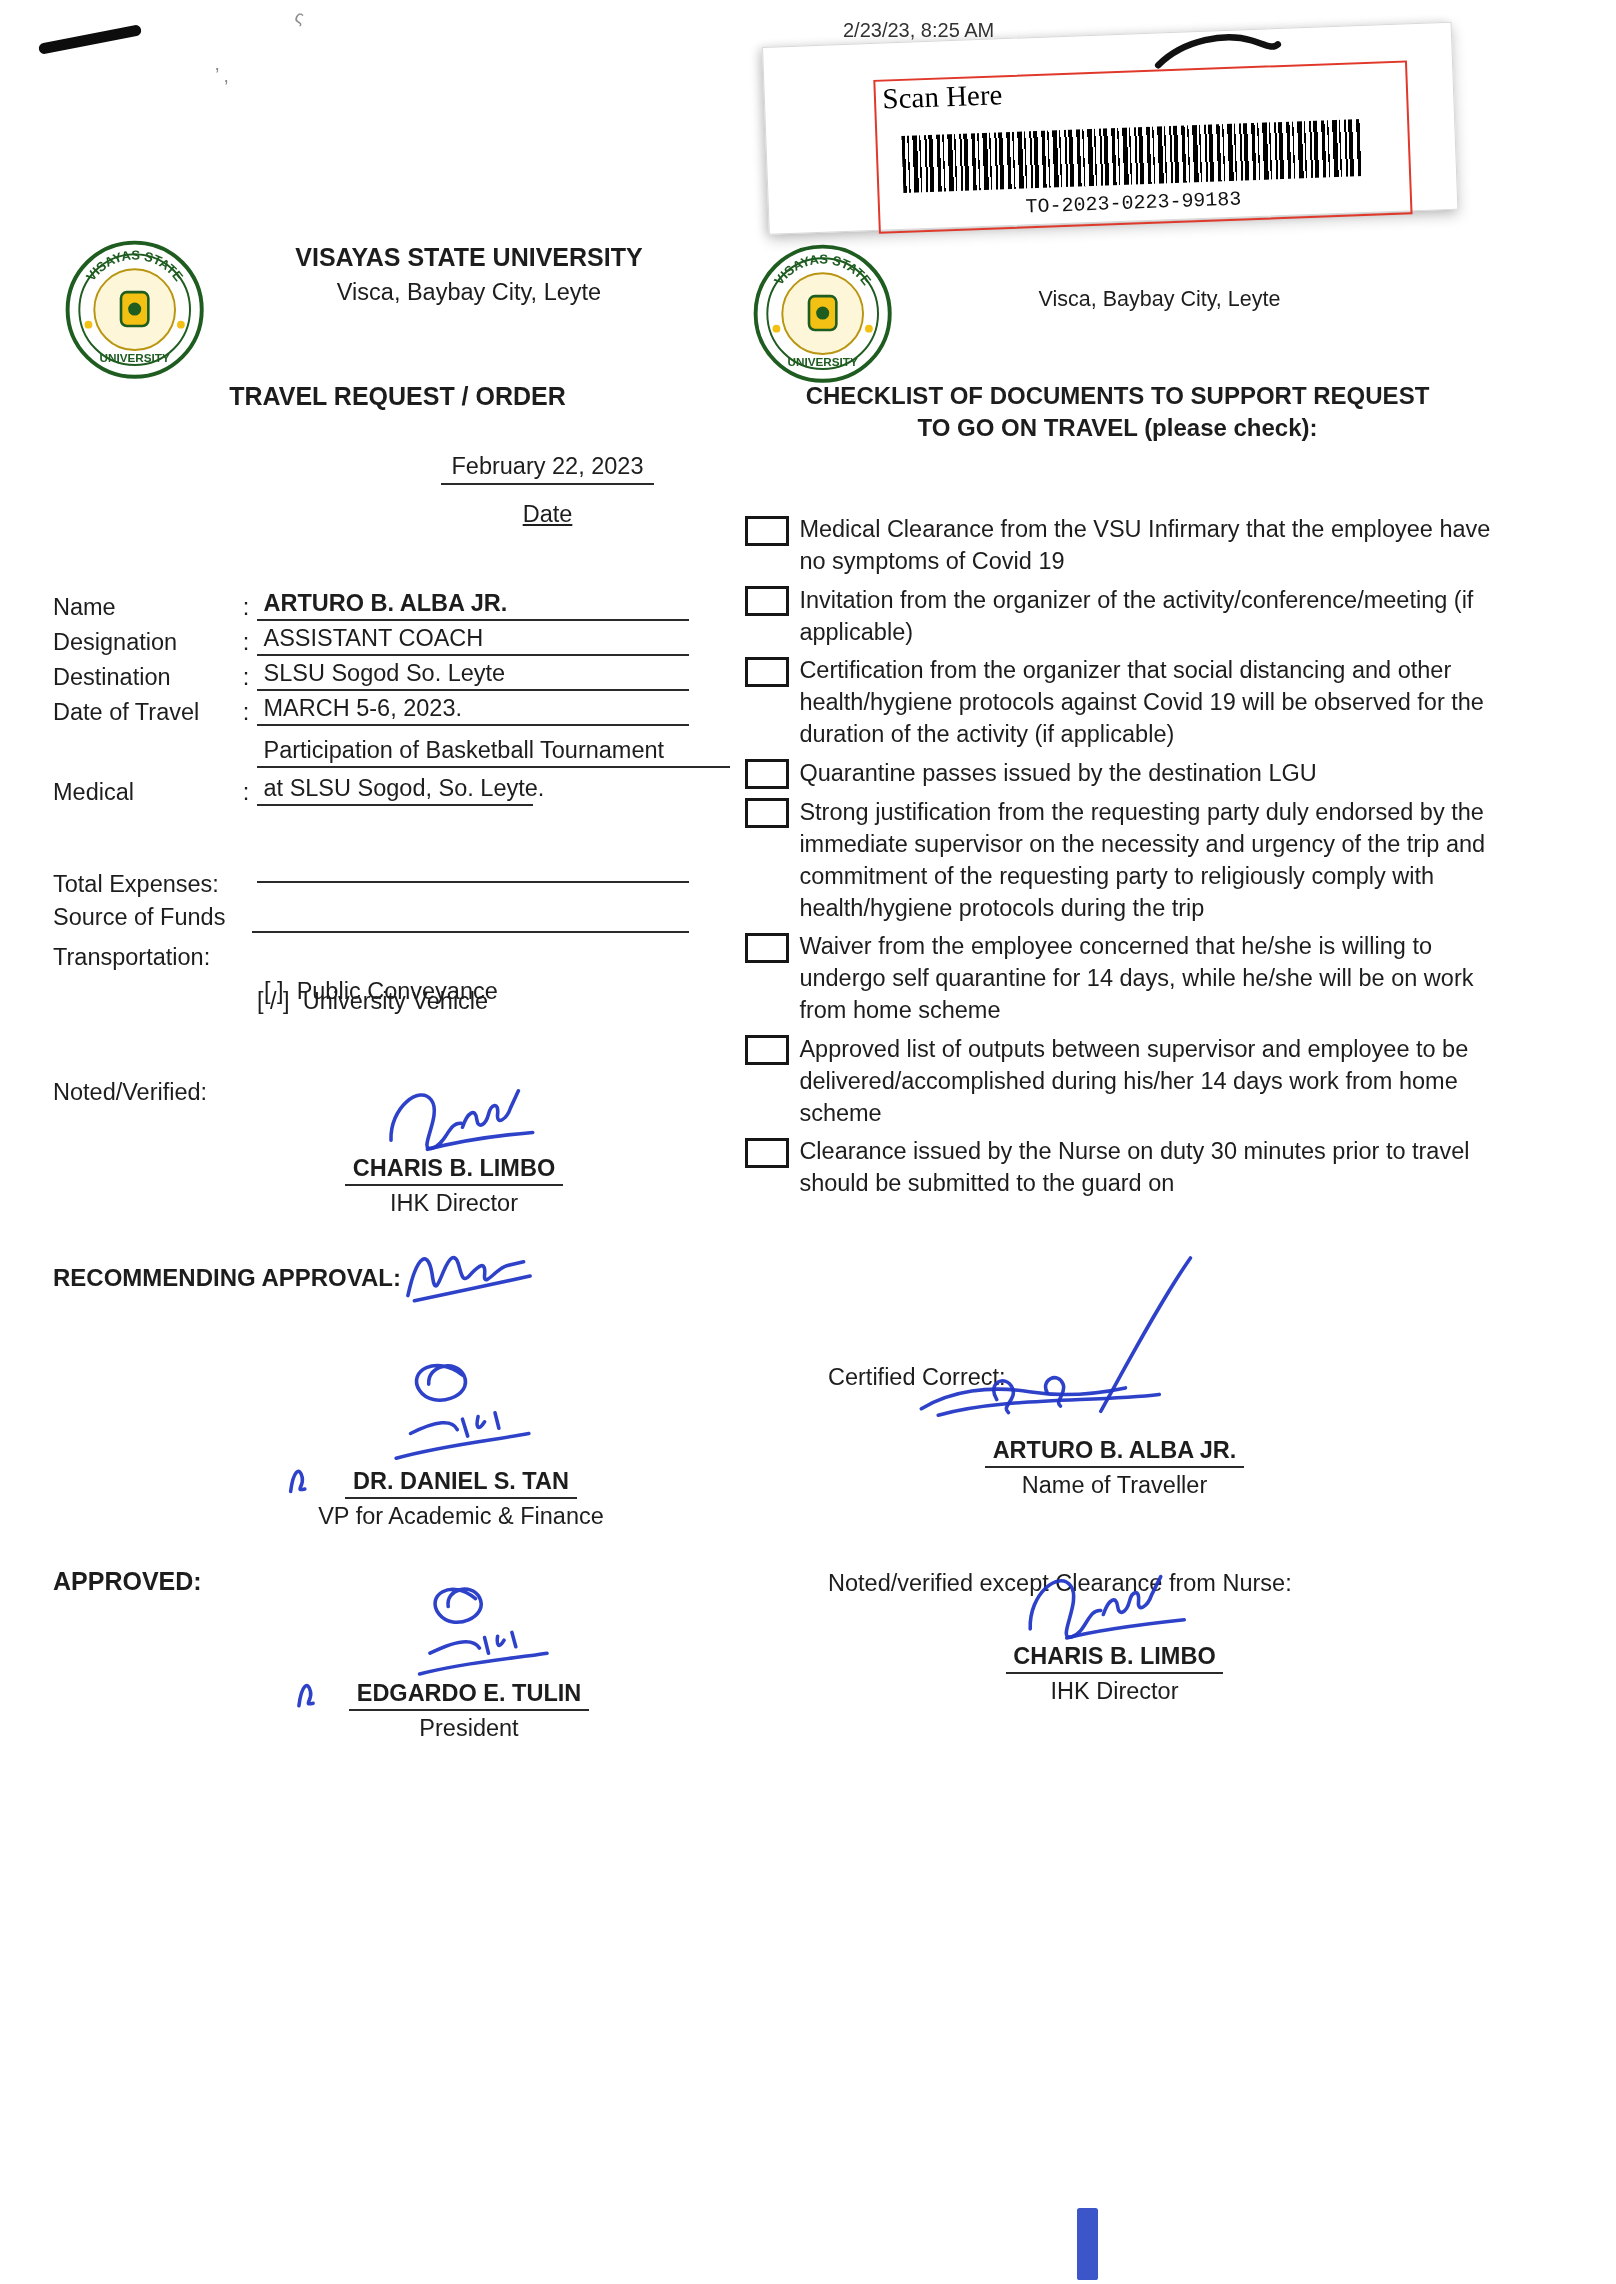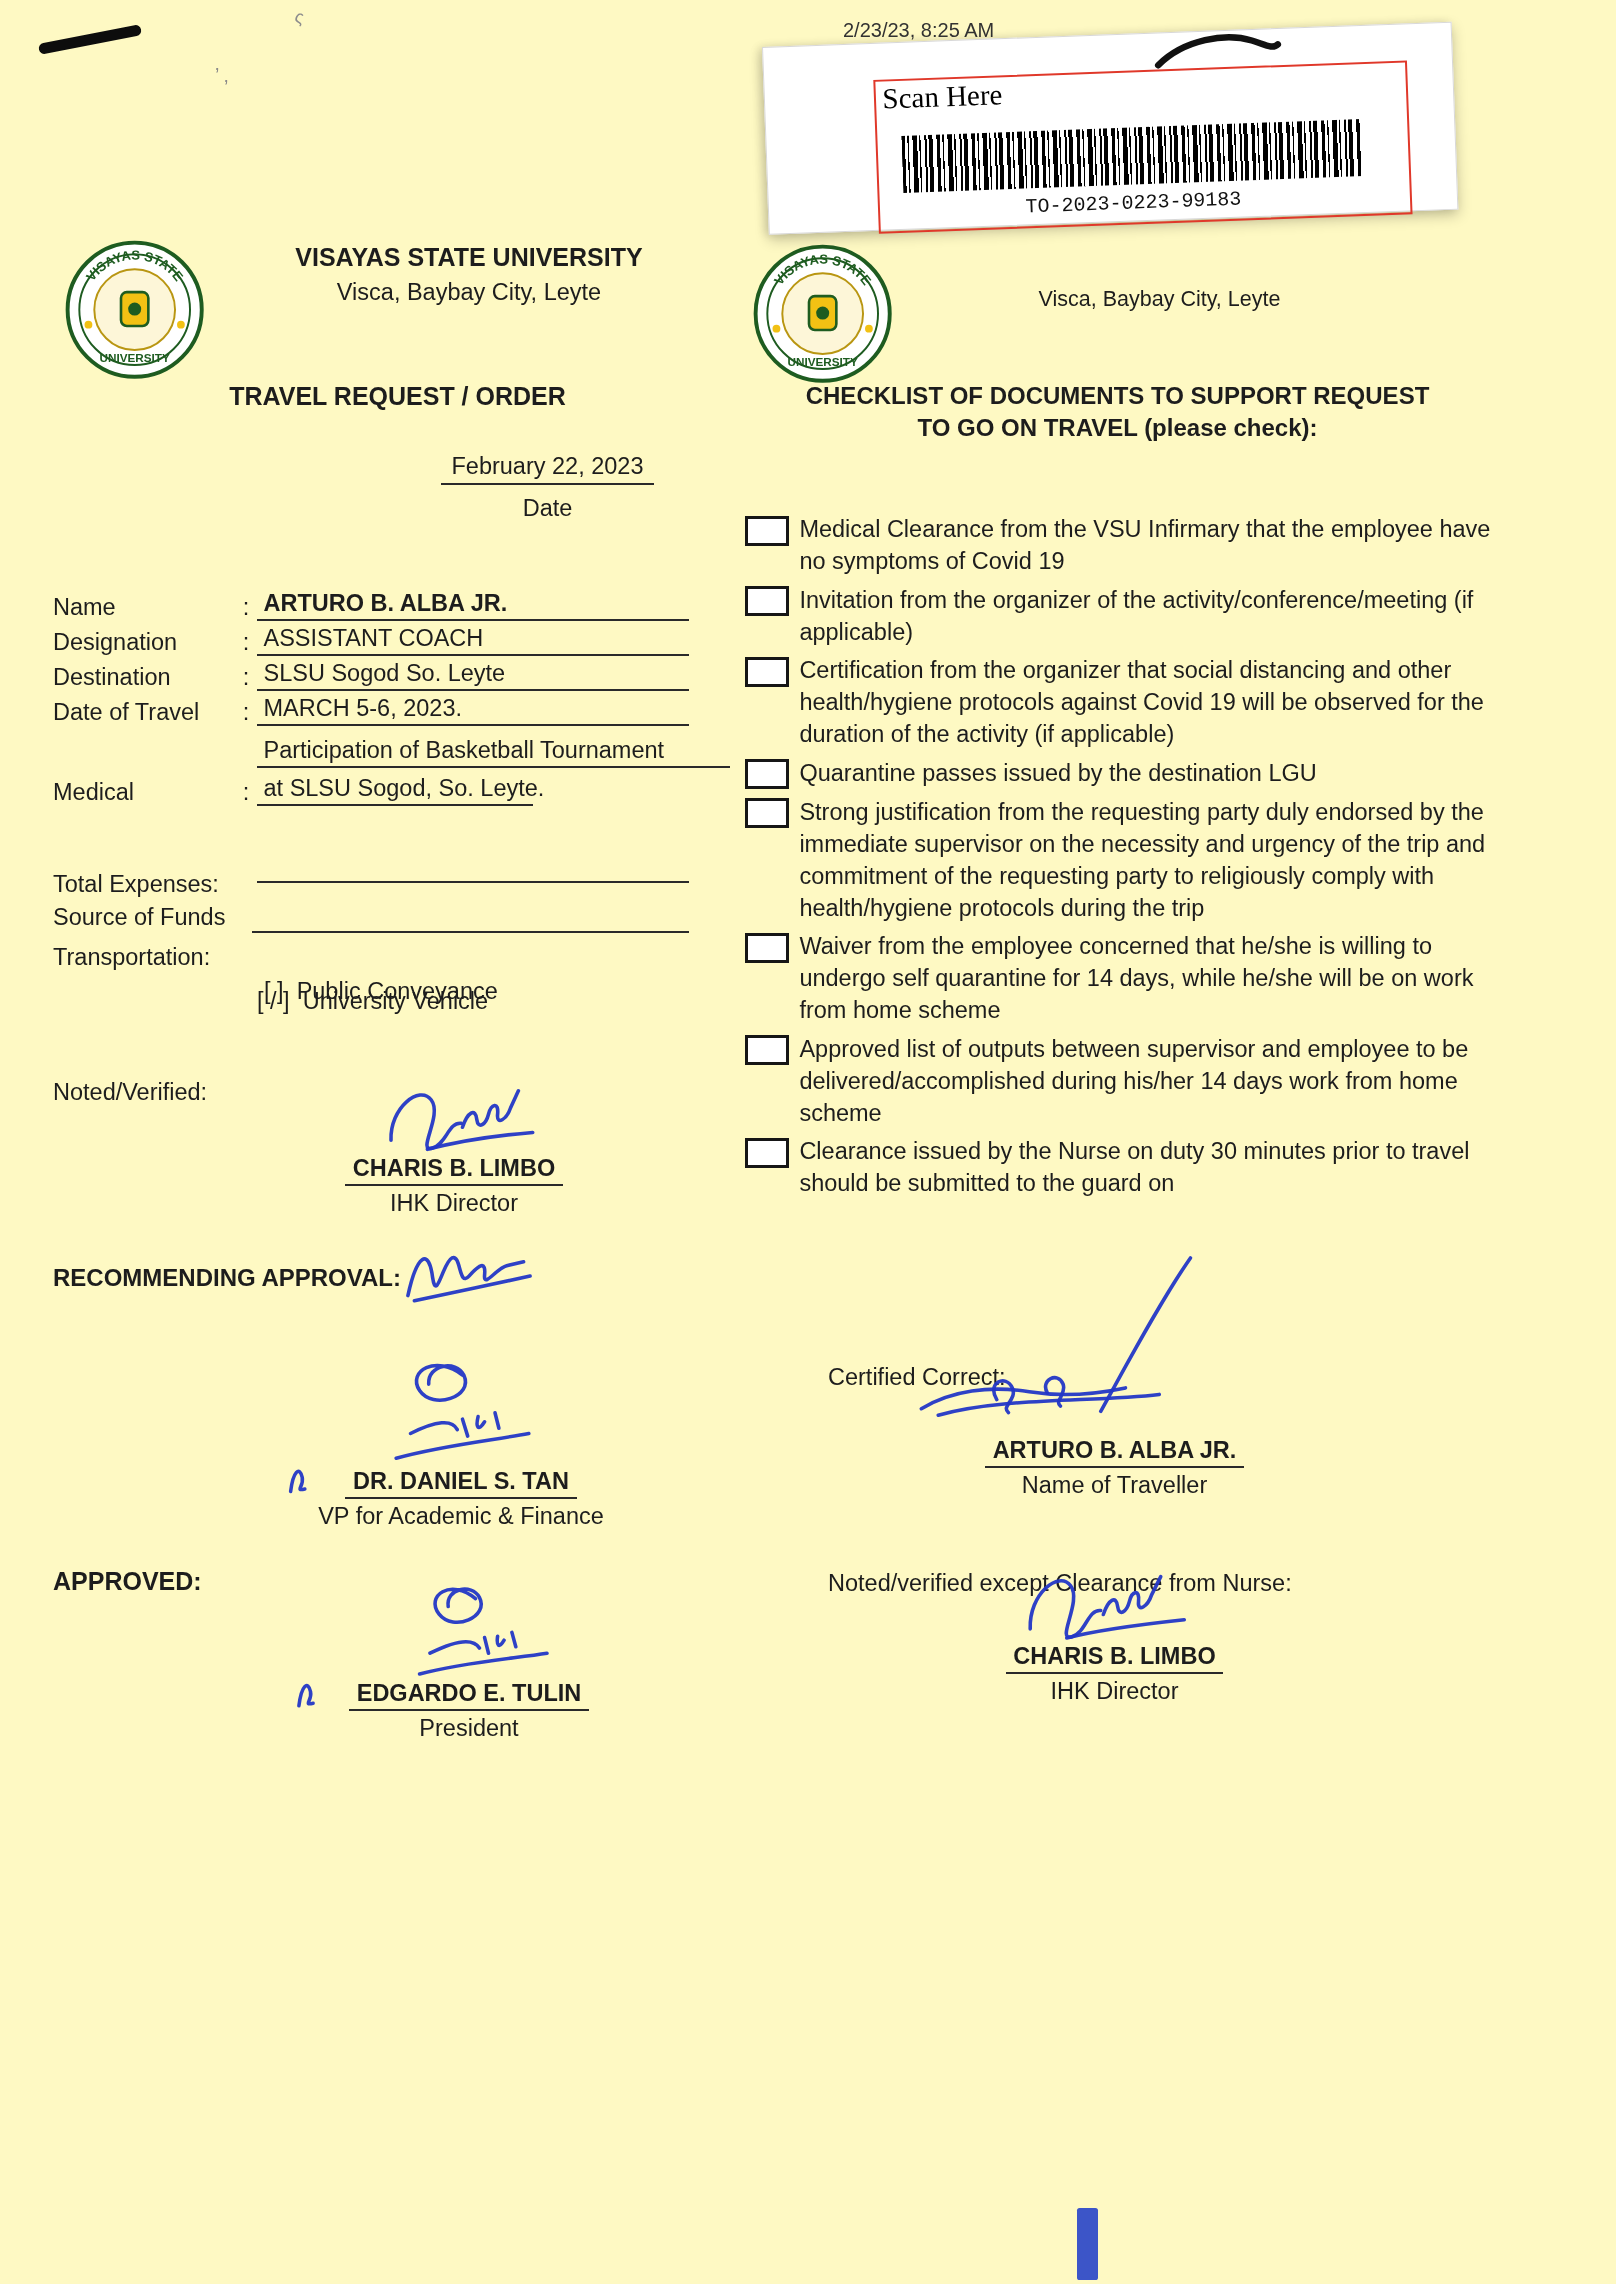--- a/index.html
+++ b/index.html
@@ -1,16 +1,16 @@
 <!DOCTYPE html>
 <html style="font-size:10.4px"><head>
 <meta charset="utf-8">
 <style>
   html,body{margin:0;padding:0;background:#e9e9e9;}
-  .page{position:relative;width:1616px;height:2284px;background:#fef9c3;
+  .page{position:relative;width:1616px;height:2284px;background:#ffffff;
         font-family:"Liberation Sans",sans-serif;color:#1d1d1d;overflow:hidden;}
   .abs{position:absolute;}
   .c{text-align:center;}
   .b{font-weight:bold;}
   .f31{font-size:20px;line-height:1.2;}
   .f33{font-size:21.5px;line-height:1.2;}
   .f36{font-size:23.5px;line-height:1.25;}
   .f37{font-size:24px;line-height:1.3;text-align:center;}
   .f38{font-size:25px;line-height:1.25;}
   .u{border-bottom:2px solid #2a2a2a;}
@@ -96,21 +96,21 @@
     <use href="#sealG"></use>
   </svg>
 
   <div class="abs c b f38" style="left:215px;top:242px;width:508px;">VISAYAS STATE UNIVERSITY</div>
   <div class="abs c f36" style="left:215px;top:278px;width:508px;">Visca, Baybay City, Leyte</div>
 
   <div class="abs c b f38" style="left:78px;top:381px;width:639px;">TRAVEL REQUEST / ORDER</div>
 
   <div class="abs c" style="left:417px;top:452px;width:261px;">
     <span class="u f36" style="display:inline-block;padding:0 10.4px 2px;">February 22, 2023</span>
-    <div class="f36" style="margin-top:9px;">Date</div>
+    <div class="f36" style="margin-top:15px;text-decoration:underline;">Date</div>
   </div>
 
   <div class="fieldrow" style="top:590px;">
     <div class="flabel">Name</div>
     <div class="fcolon">:</div>
     <div class="fvalue b" style="width:432px;">ARTURO B. ALBA JR.</div>
   </div>
   <div class="fieldrow" style="top:625px;">
     <div class="flabel">Designation</div>
     <div class="fcolon">:</div>

